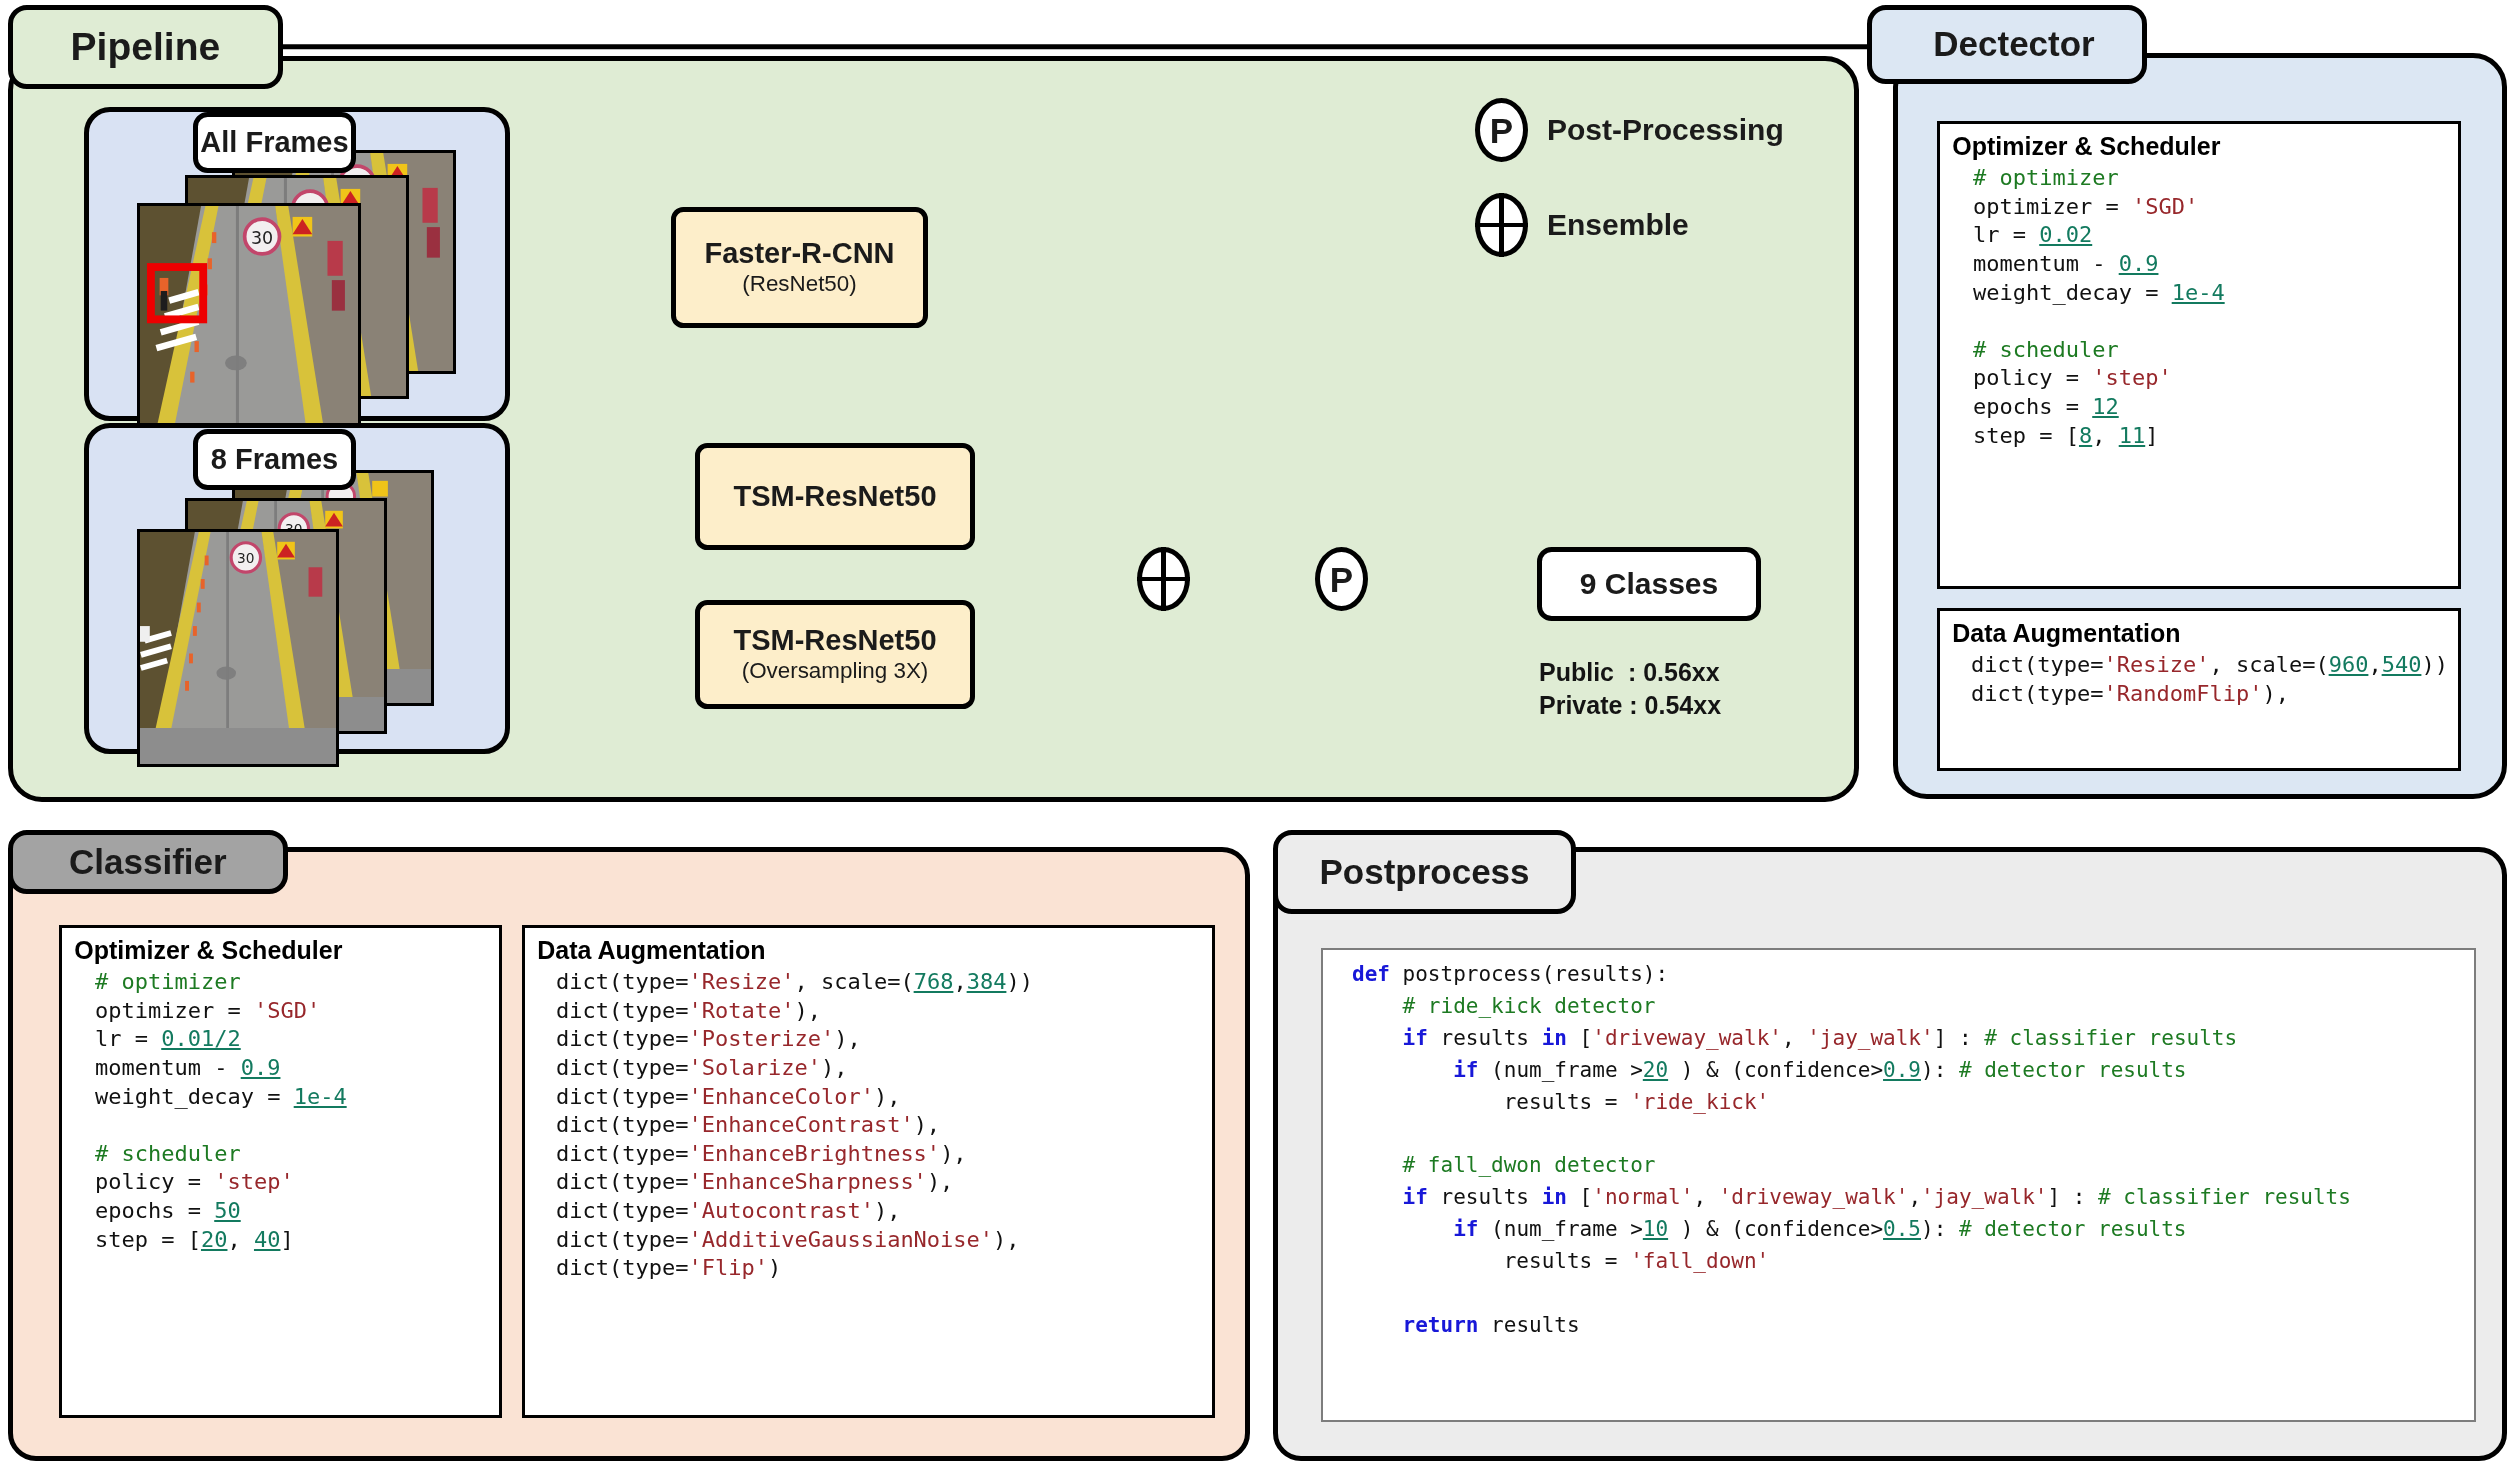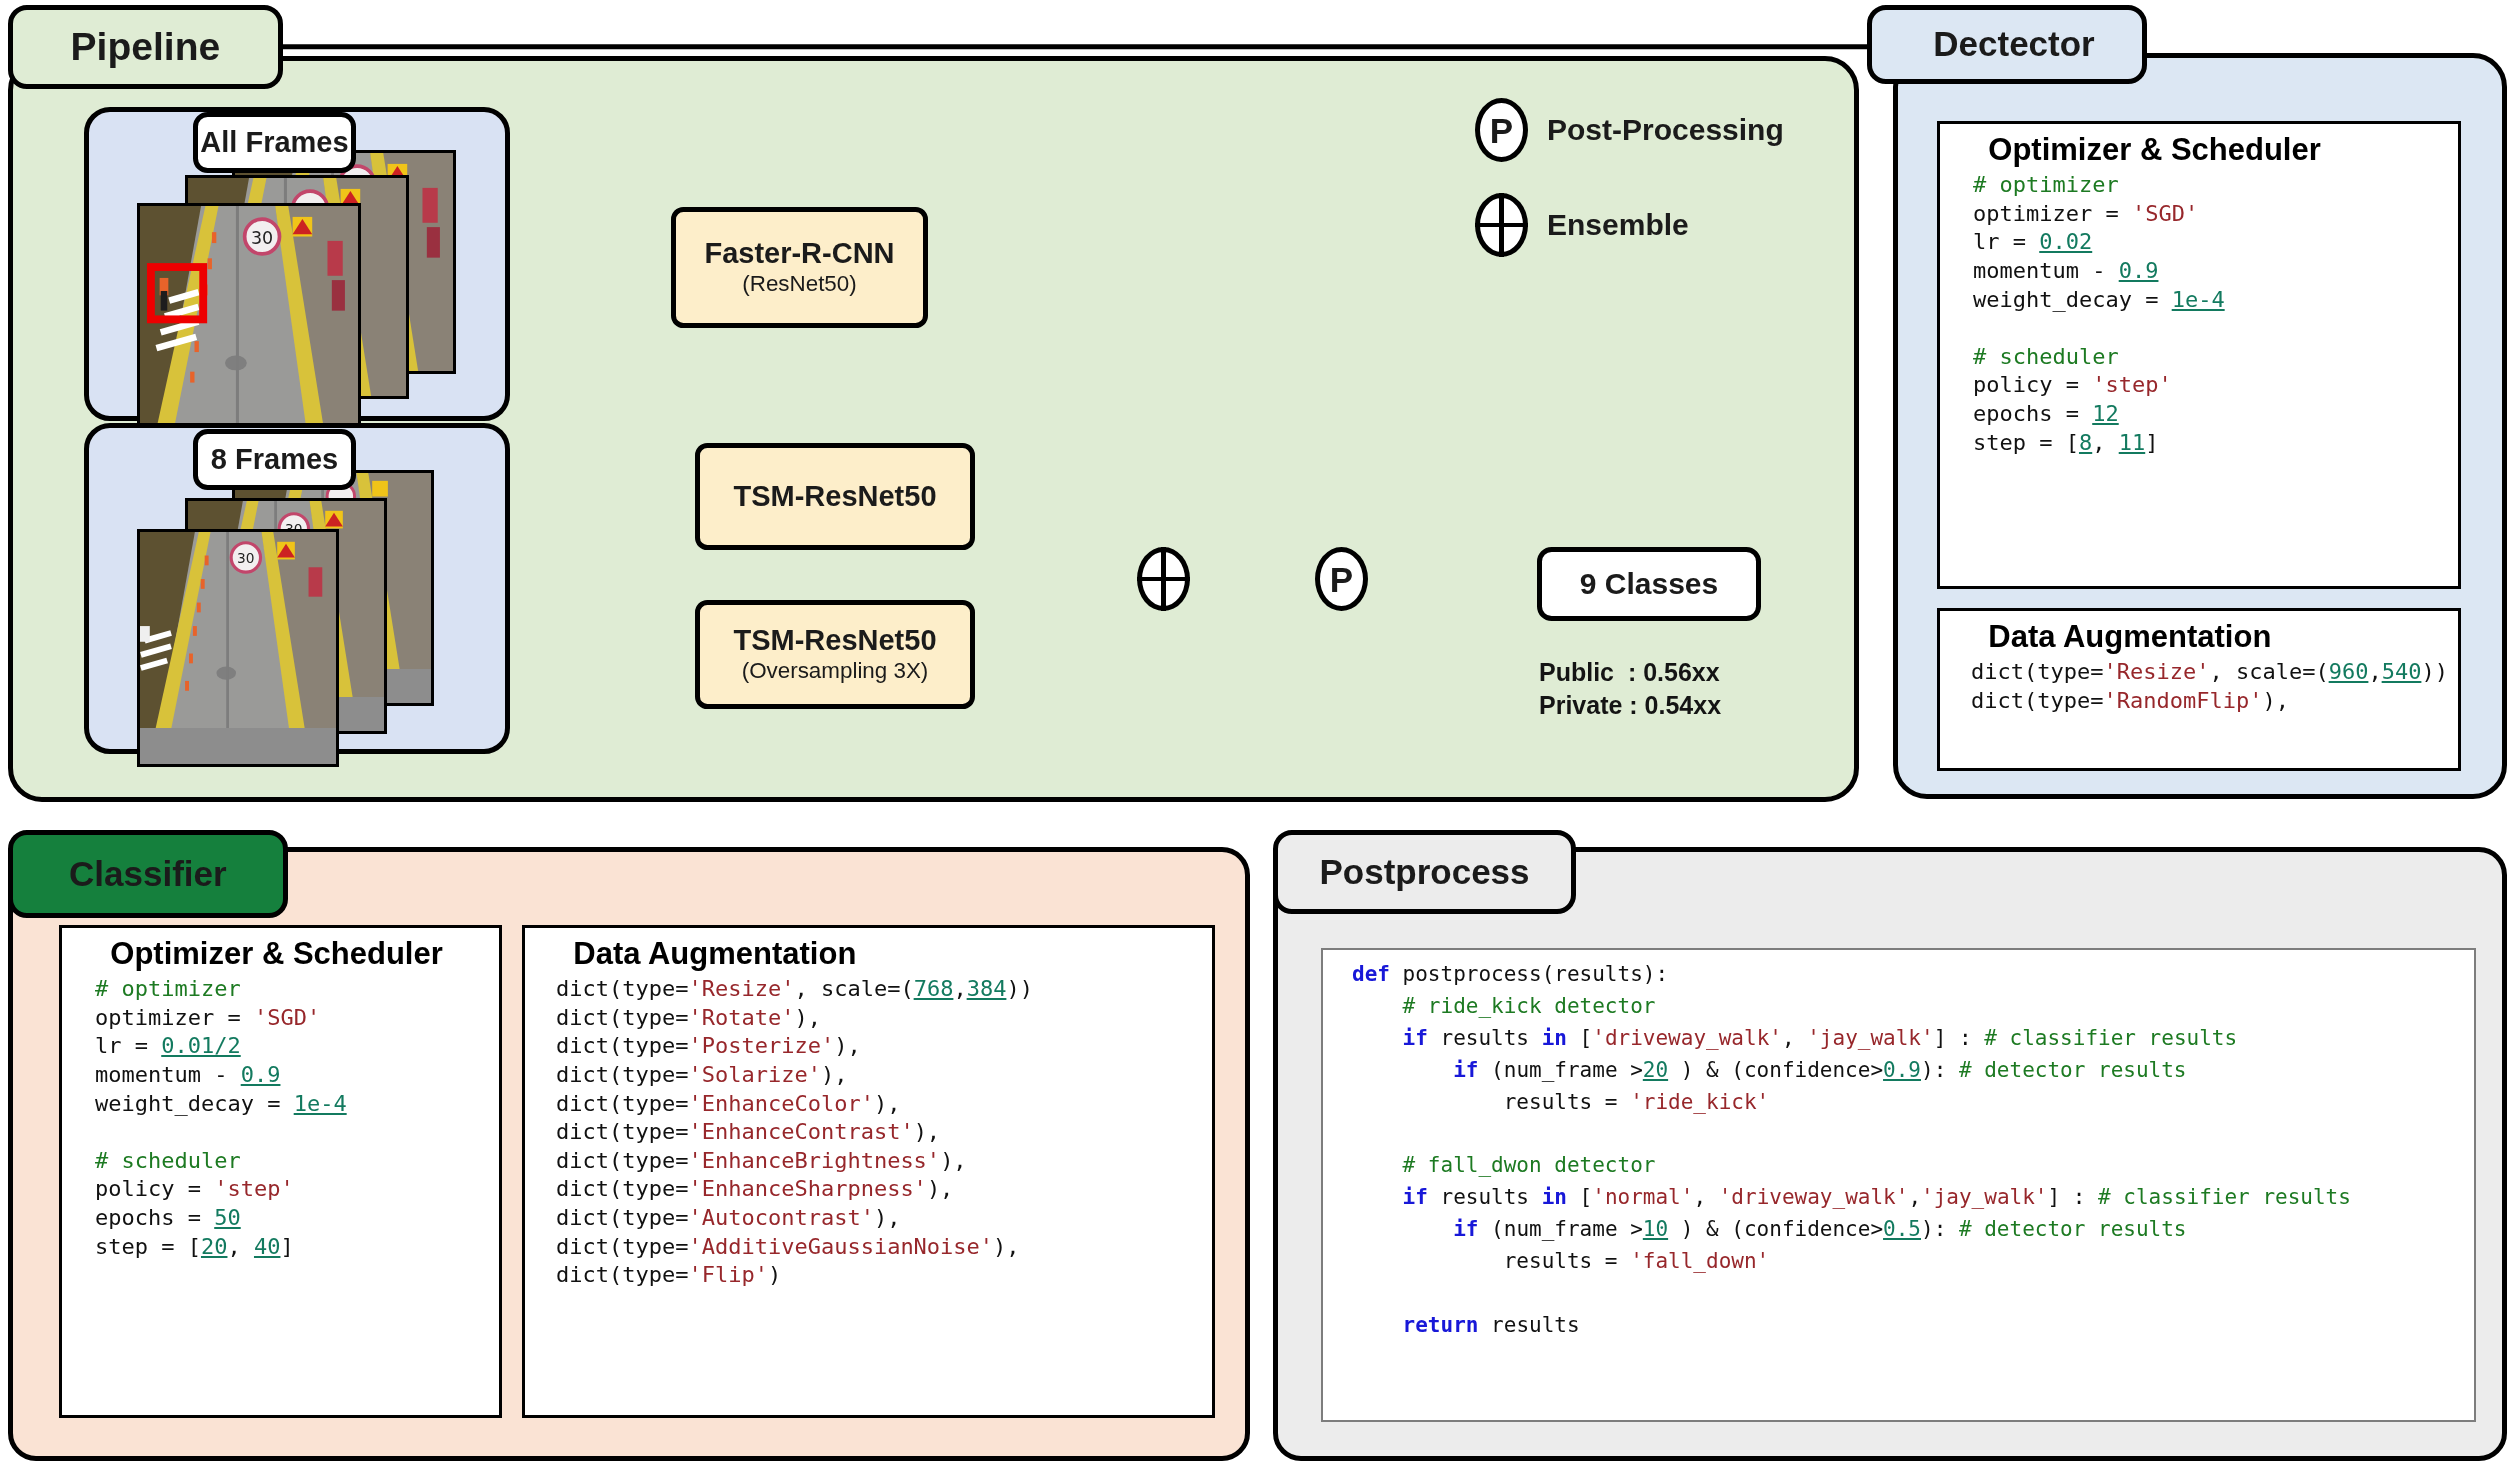--- a/index.html
+++ b/index.html
@@ -8,21 +8,21 @@
   .panel{position:absolute;border:5px solid #000;box-sizing:border-box;}
   .pipeline-panel{left:7.9px;top:56px;width:1851px;height:746px;background:#dfecd4;border-radius:34px;}
   .detector-panel{left:1893px;top:53px;width:614px;height:746px;background:#dce7f3;border-radius:34px;}
   .classifier-panel{left:7.9px;top:847px;width:1242px;height:614px;background:#fae3d4;border-radius:28px;}
   .postprocess-panel{left:1273px;top:847px;width:1234px;height:614px;background:#ececec;border-radius:28px;}
 
   .tab{position:absolute;border:5px solid #000;box-sizing:border-box;border-radius:19px;
        display:flex;align-items:center;justify-content:center;font-weight:bold;color:#1b1b1b;z-index:5;}
   .tab-pipeline{left:7.9px;top:4.5px;width:275px;height:84px;background:#dfecd4;font-size:39px;}
   .tab-detector{left:1867px;top:4.5px;width:280px;height:79px;background:#dce7f3;font-size:35px;padding-left:14px;}
-  .tab-classifier{left:7.9px;top:830px;width:280px;height:88px;background:#15803d;font-size:35px;}
+  .tab-classifier{left:7.9px;top:830px;width:280px;height:64px;background:#a3a3a3;font-size:35px;}
   .tab-postprocess{left:1273px;top:830px;width:303px;height:84px;background:#ececec;font-size:35px;}
 
   .framegroup{position:absolute;background:#d9e2f3;border:5px solid #000;border-radius:26px;box-sizing:border-box;}
   .fg1{left:84px;top:107px;width:426px;height:314px;}
   .fg2{left:84px;top:423px;width:426px;height:331px;}
 
   .frame-label{position:absolute;background:#fff;border:5px solid #000;border-radius:14.6px;
       box-sizing:border-box;display:flex;align-items:center;justify-content:center;
       font-size:29px;font-weight:bold;color:#1b1b1b;z-index:6;}
   .fl1{left:193px;top:112px;width:163px;height:61px;}
@@ -50,21 +50,21 @@
   .legend-item{position:absolute;display:flex;align-items:center;gap:19px;}
   .legend-label{font-size:30px;font-weight:bold;color:#1b1b1b;}
   .node-circle{width:53px;height:64px;border:5px solid #000;border-radius:50%;background:#fff;
      box-sizing:border-box;display:flex;align-items:center;justify-content:center;position:relative;}
   .node-circle .pletter{font-size:35px;font-weight:bold;color:#1b1b1b;line-height:1;}
   .plus-h,.plus-v{position:absolute;background:#000;}
   .plus-h{left:-5px;right:-5px;top:50%;height:4.5px;margin-top:-2.2px;}
   .plus-v{top:-5px;bottom:-5px;left:50%;width:4.5px;margin-left:-2.2px;}
 
   .card{position:absolute;background:#fff;border:3.9px solid #000;box-sizing:border-box;}
-  .card-title{font-size:31px;font-weight:bold;color:#000;padding:7.9px 0 3.4px 12.3px;margin-left:36px;}
+  .card-title{font-size:25px;font-weight:bold;color:#000;padding:7.9px 0 3.4px 12.3px;}
   .code{font-family:"DejaVu Sans Mono",monospace;font-size:22px;line-height:1.30;white-space:pre;
      padding-left:33px;color:#111;}
   .code.tight{padding-left:31px;}
   .cm{color:#1d7a22;}
   .st{color:#97272b;}
   .nm{color:#137a5f;text-decoration:underline;}
   .kw{color:#1818d8;font-weight:bold;}
   .pl{color:#111;}
 
   .det-opt{left:1937px;top:121px;width:524px;height:468px;}

